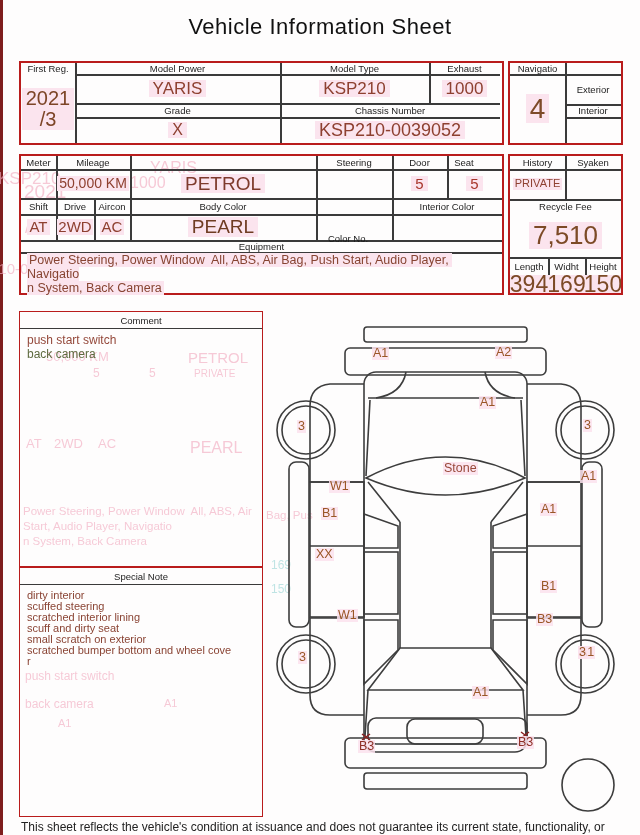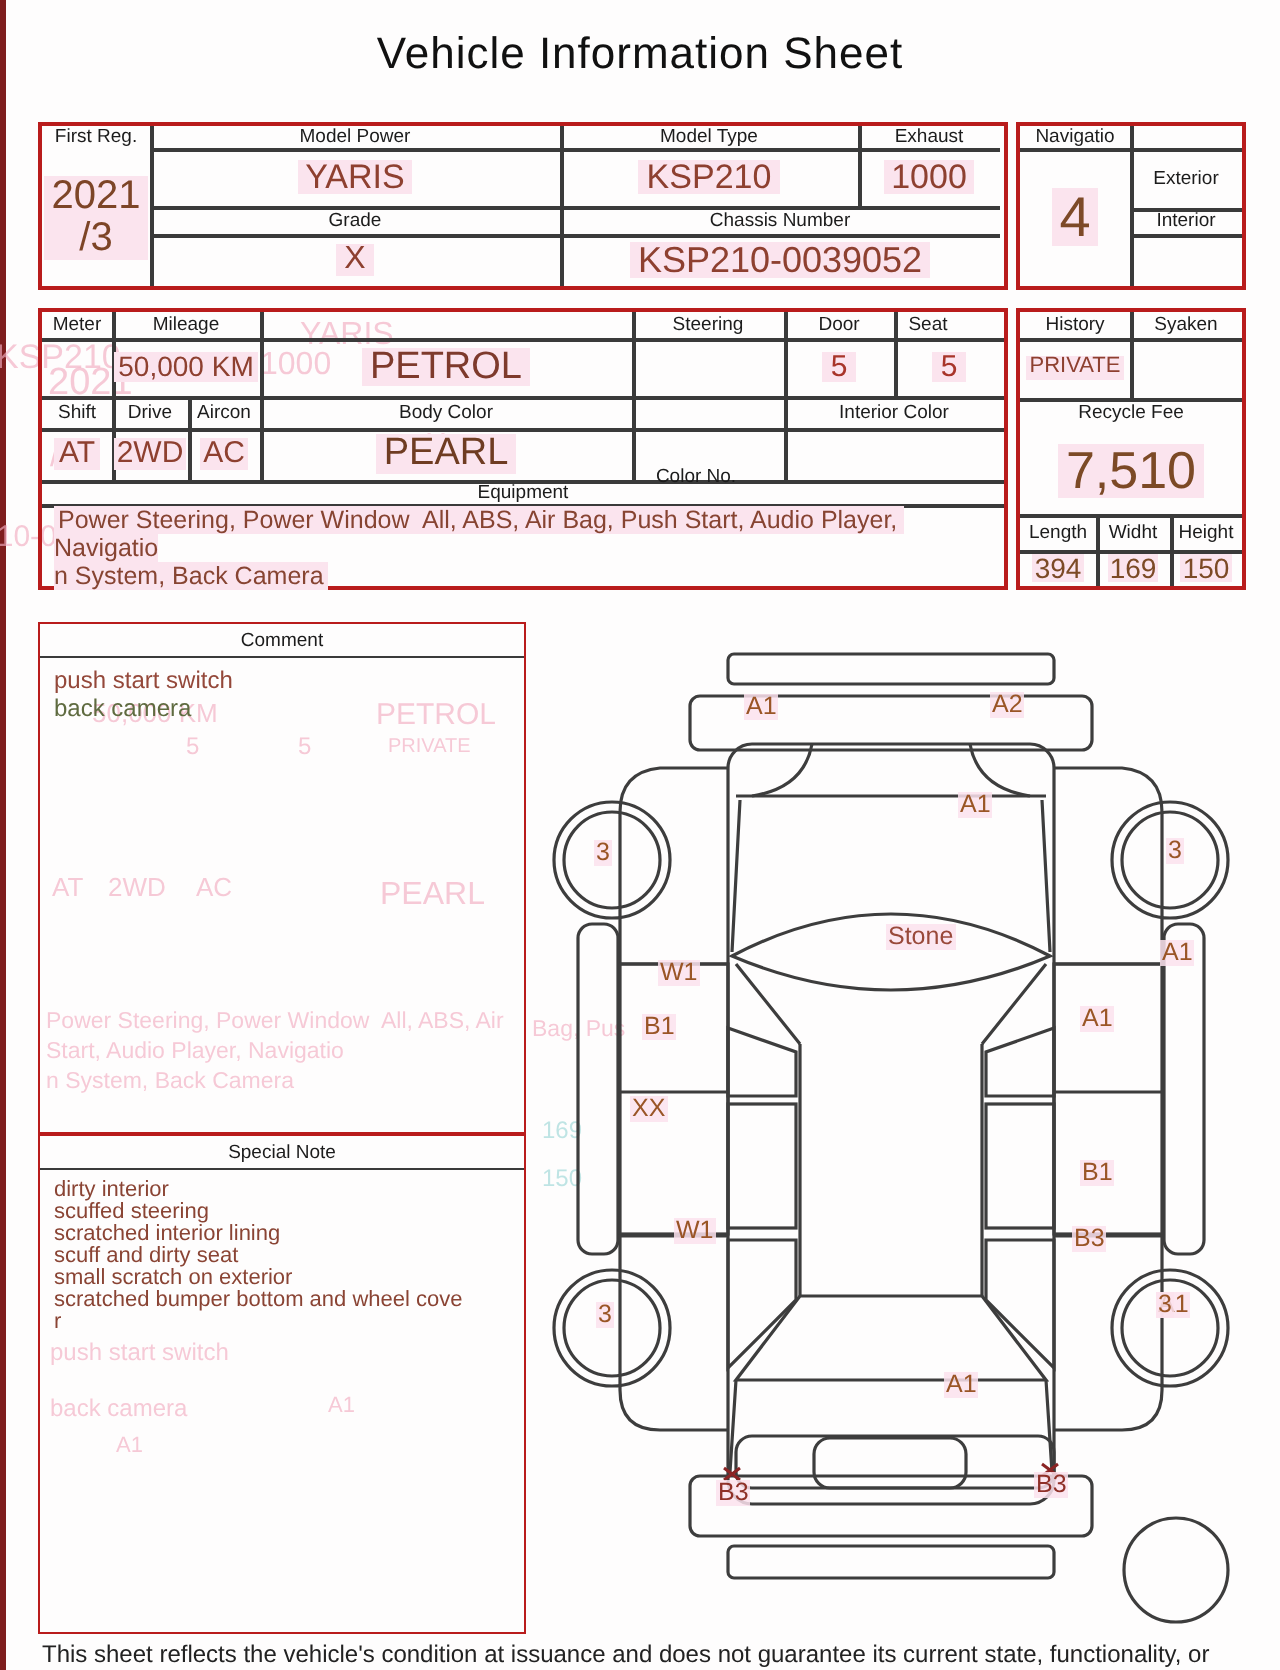--- a/index.html
+++ b/index.html
@@ -13,21 +13,21 @@
   .vline{position:absolute;width:1.5px;background:#3a3a3a;}
   .hline{position:absolute;height:1.5px;background:#3a3a3a;}
   .cell{position:absolute;display:flex;align-items:center;justify-content:center;
         overflow:hidden;white-space:nowrap;}
   .hdr{font-size:9.5px;color:#1c1c1c;}
   .val{color:#8e4030;}
   .hl{background:#fbe4ee;padding:0 4px;line-height:1.05;}
   .firstreg{white-space:pre-line;text-align:center;font-size:20px;color:#7d4527;}
   .big4{font-size:28px;color:#7d4a28;}
   .fee{font-size:26px;color:#7c4a26;}
-  .dim{font-size:14px;color:#7c4a26;}
+  .dim{font-size:23px;color:#7c4a26;}
   .eq-text{position:absolute;left:6px;top:97px;width:470px;font-size:12.5px;line-height:14px;
            color:#874432;white-space:pre-wrap;}
   .note-head{position:absolute;left:0;top:0;width:100%;height:17px;border-bottom:1.5px solid #3a3a3a;
              display:flex;align-items:center;justify-content:center;font-size:9.5px;box-sizing:border-box;}
   .comment-line{font-size:12px;line-height:13.5px;color:#94483a;}
   .comment-line.second{color:#5f6b40;}
   .note-line{font-size:11px;line-height:11px;color:#8a4434;}
   .notes-body{position:absolute;left:7px;top:22px;right:4px;}
   .ghost{position:absolute;color:#f2aec2;opacity:.65;white-space:pre;line-height:1;z-index:0;}
   .ghost-cyan{color:#9ed8d8;}

